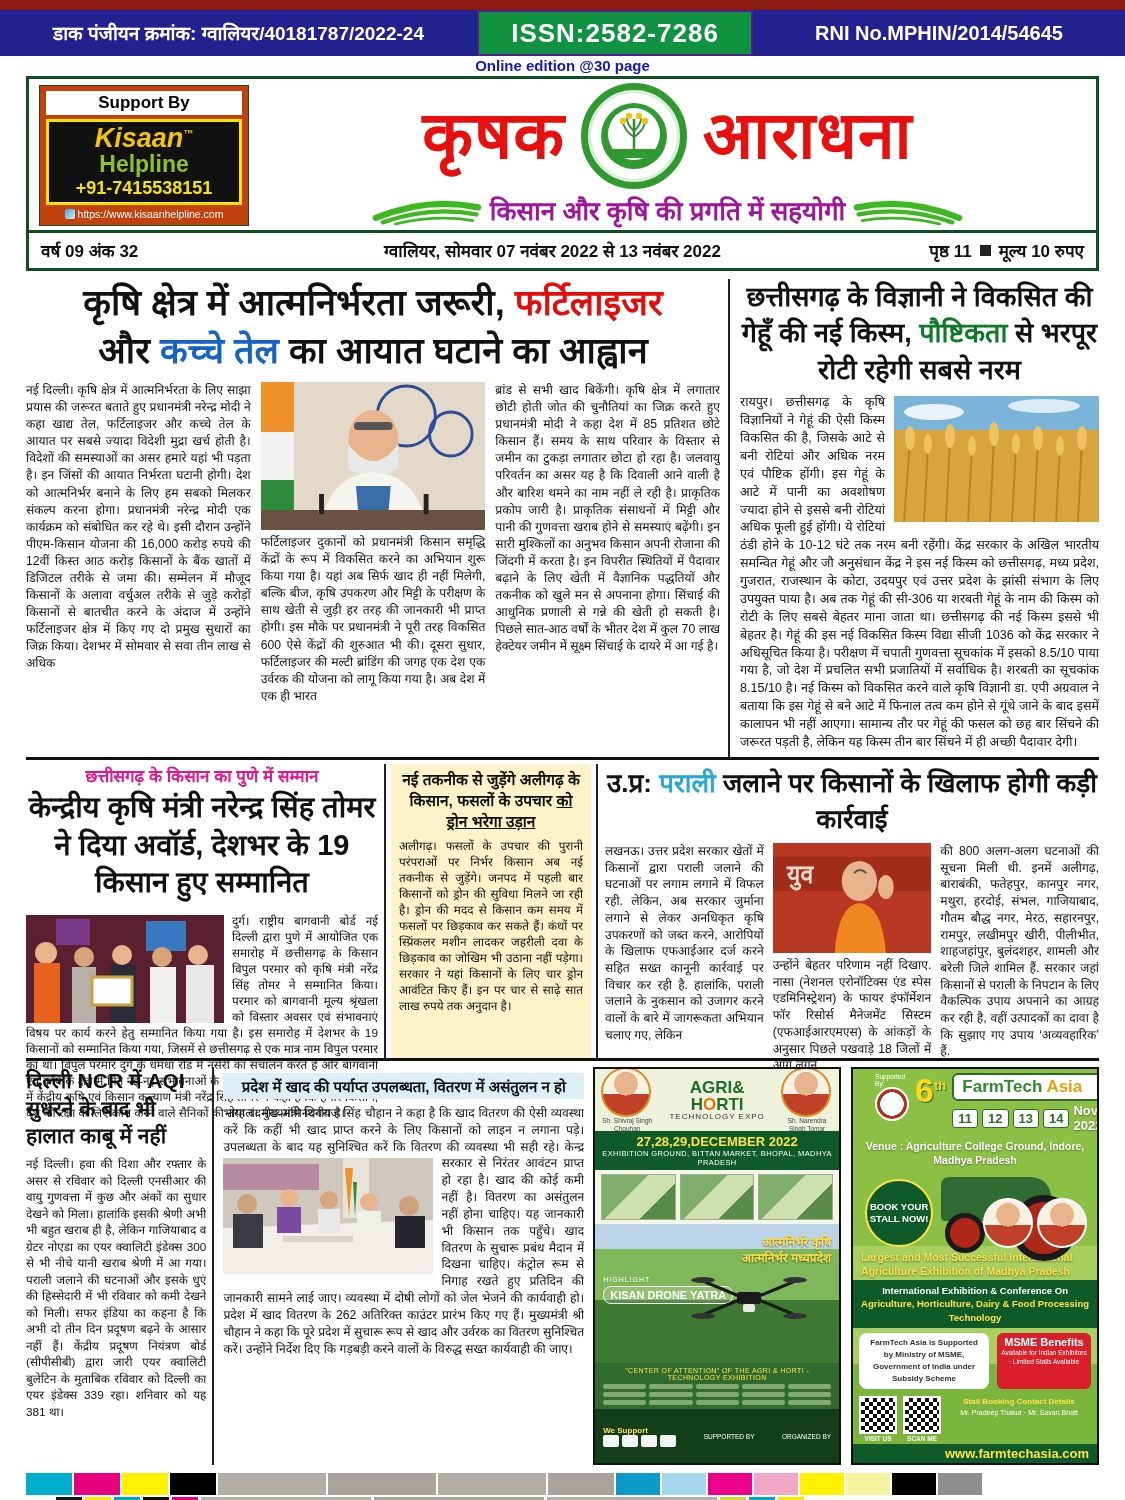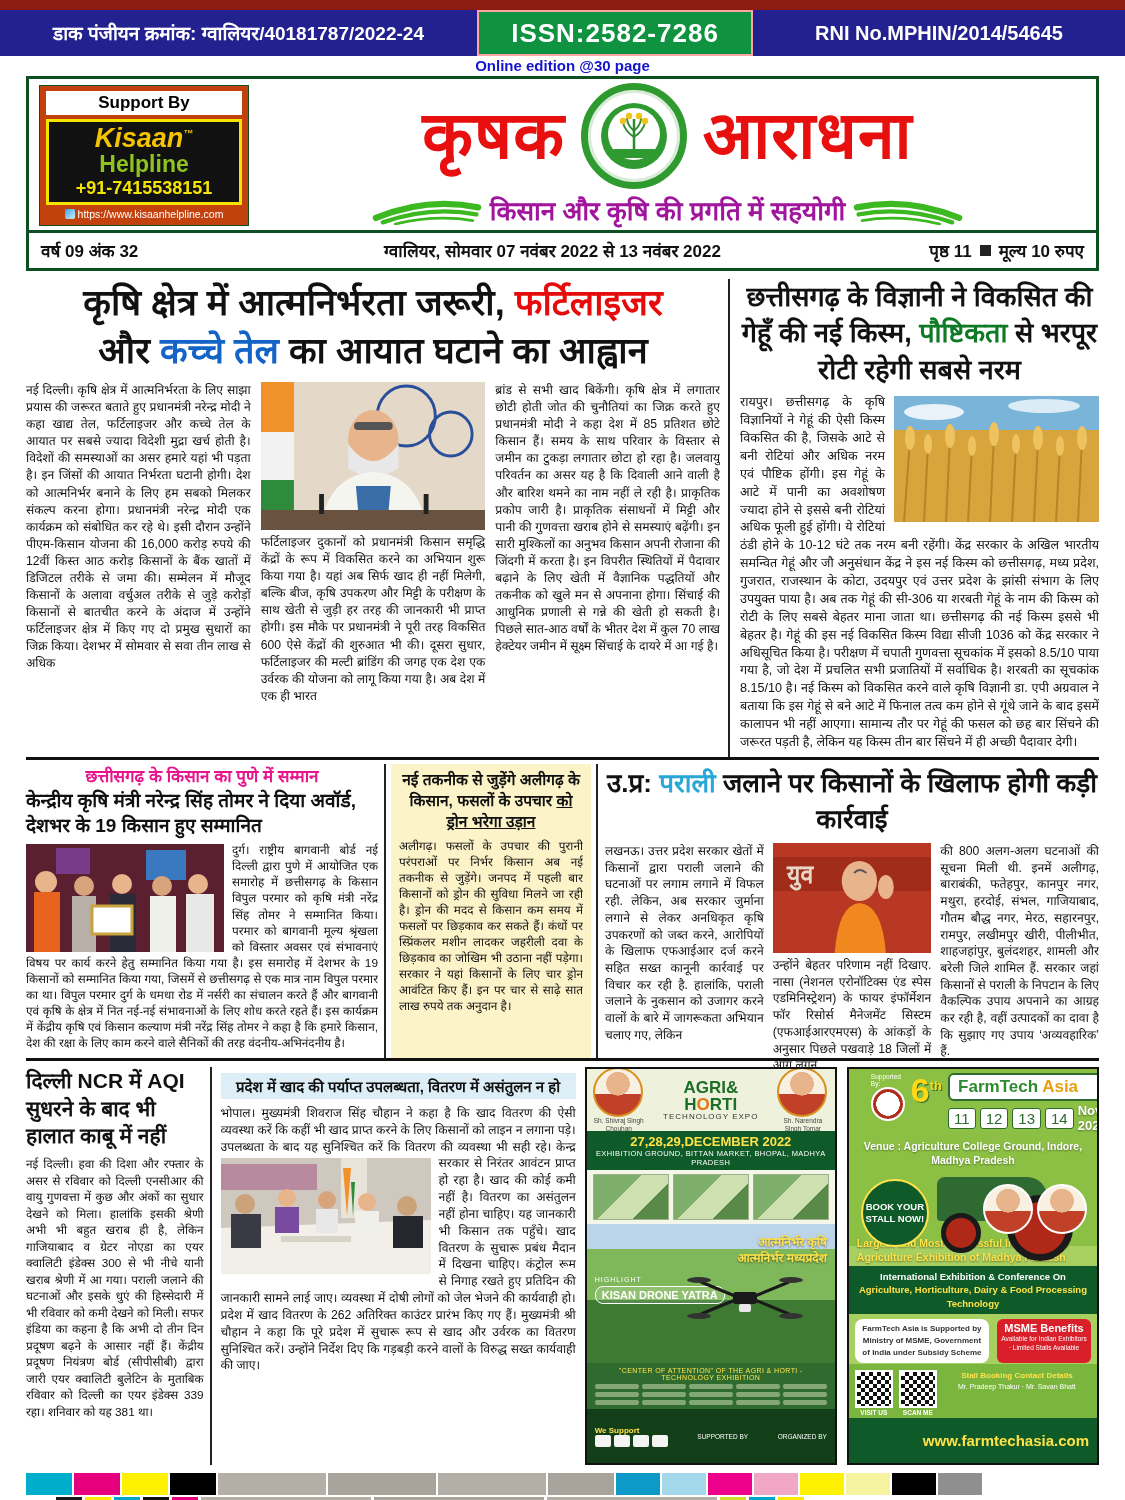--- a/index.html
+++ b/index.html
@@ -3,21 +3,21 @@
 <meta charset="utf-8">
 <style>
   html,body{margin:0;padding:0;background:#e8e8e8}
   .page{position:relative;width:1125px;height:1500px;margin:0 auto;background:#fff;overflow:hidden;
         font-family:"Liberation Sans",sans-serif;color:#111}
   .topstrip{height:10px;background:#8c1c12}
   
   .topbar{display:flex;height:46px}
   .topbar .cell{display:flex;align-items:center;justify-content:center;color:#fff;font-weight:bold;white-space:nowrap}
   .tb-left{flex:1;background:#23208f;font-size:19px}
-  .tb-issn{width:272px;background:#0f9340;font-size:26px;letter-spacing:1px;border:2px solid #fca5a5}
+  .tb-issn{width:272px;background:#0f9340;font-size:26px;letter-spacing:1px;border:2px solid #4c1d95}
   .tb-right{width:372px;background:#23208f;font-size:20px}
   .online{text-align:center;color:#1414cc;font-weight:bold;font-size:15px;height:20px;line-height:20px}
   
   .masthead{margin:0 26px;border:3px solid #0c4f20}
   .mh-top{display:flex;align-items:center;padding:4px 10px 2px}
   .kisaan-box{width:196px;background:#c2410c;padding:5px 6px;text-align:center;border:1px solid #0c4f20}
   .supportby{background:#fff;color:#000;font-weight:bold;font-size:17px;padding:2px 0;margin-bottom:4px}
   .kh-inner{background:#111;border:3px solid #f5e400;padding:3px 2px}
   .kh-brand1{color:#f5c400;font-weight:800;font-size:27px;font-style:italic;line-height:1}
   .kh-tm{font-size:10px;vertical-align:super;color:#f5c400}
@@ -51,21 +51,21 @@
   .modi-photo{width:100%;height:148px;margin-bottom:4px}
   .wheatblk{flex:1;border-left:2px solid #222;padding-left:10px}
   .wheat-h{text-align:center;font-size:27px;font-weight:800;line-height:1.35;margin:0 0 6px}
   .wheat-body{font-size:12.6px;line-height:1.42;text-align:justify;overflow:hidden;height:376px}
   .wheat-photo{float:right;width:205px;height:126px;margin:2px 0 5px 9px}
   .indent{text-indent:18px}
   
   .row2{display:flex;border-bottom:3px solid #101010;height:294px;padding-top:4px}
   .award{width:352px;padding-right:6px}
   .kicker{color:#e8148c;font-weight:800;text-align:center;font-size:17px}
-  .award-h{font-size:19px;font-weight:800;text-align:left;line-height:1.3;margin:2px 0 4px}
+  .award-h{font-size:29px;font-weight:800;text-align:center;line-height:1.3;margin:2px 0 11px}
   .award-body{font-size:11.8px;line-height:1.36;text-align:justify;overflow:hidden;height:206px}
   .award-photo{float:left;width:198px;height:108px;margin:2px 8px 2px 0}
   .dronebox{width:184px;background:#fcf3c8;padding:6px 8px;margin:0 5px}
   .drone-h{font-size:15.5px;font-weight:800;text-align:center;line-height:1.35}
   .ul{text-decoration:underline}
   .drone-body{font-size:11.8px;line-height:1.36;text-align:justify;margin-top:5px;overflow:hidden;height:218px}
   .parali{flex:1;padding-left:7px}
   .parali-h{font-size:26px;font-weight:800;text-align:center;margin:0 0 7px}
   .parali-cols{display:flex;gap:9px;overflow:hidden;height:244px}
   .pcol{flex:1;font-size:12.2px;line-height:1.37;text-align:justify}
@@ -115,21 +115,21 @@
   
   .p2{background:linear-gradient(180deg,#8cc044 0 45%,#a8d060 45% 75%,#7ab63e 75%)}
   .p2-top{display:flex;align-items:flex-start;gap:6px;padding:4px 22px}
   .p2-sb{font-size:6.5px;color:#fff}
   .emblem{width:30px;height:30px;border-radius:50%;background:radial-gradient(circle,#fff 0 55%,#b03020 56%);border:2px solid #fff}
   .p2-6{color:#ffd816;font-weight:800;font-size:34px;line-height:1;text-shadow:1px 1px 0 #2f6a2f}
   .p2-6 sup{font-size:13px}
   .ft-logo{background:#fff;border:2px solid #2f6a2f;border-radius:6px;padding:2px 8px;font-weight:800;font-size:17px;color:#2f8a2f;white-space:nowrap}
   .ft-logo .asia{color:#e8a00f}
   .p2-dates{display:flex;align-items:center;gap:4px;justify-content:center;margin-top:2px}
-  .chip{background:#fff;color:#2f6a2f;font-weight:400;font-size:15px;padding:1px 5px;border-radius:3px;border:1px solid #2f6a2f}
+  .chip{background:#fff;color:#2f6a2f;font-weight:700;font-size:13px;padding:1px 5px;border-radius:3px;border:1px solid #2f6a2f}
   .p2-month{color:#fff;font-weight:800;font-size:13px;text-shadow:0 1px 2px #0006}
   .p2-venue{color:#fff;font-weight:800;font-size:10.5px;text-align:center;margin-top:3px;line-height:1.3;text-shadow:0 1px 2px #0006}
   .tractor{position:relative;height:86px;margin:2px 8px}
   .t-body{position:absolute;left:80px;top:8px;width:110px;height:44px;background:#2f6a33;border-radius:8px 20px 4px 4px}
   .t-wheel1{position:absolute;left:150px;top:26px;width:52px;height:52px;border-radius:50%;background:#b02818;border:7px solid #1a1a1a}
   .t-wheel2{position:absolute;left:84px;top:44px;width:30px;height:30px;border-radius:50%;background:#b02818;border:5px solid #1a1a1a}
   .book{position:absolute;left:4px;top:10px;width:64px;height:64px;border-radius:50%;background:#0e5a28;color:#fff;
         display:flex;align-items:center;justify-content:center;text-align:center;font-weight:800;font-size:9.5px;line-height:1.25;border:2px solid #ffe24a}
   .p2-ports{position:absolute;right:2px;bottom:-6px;display:flex;gap:4px}
   .p2-ports .portrait{border-color:#fff}
@@ -139,21 +139,21 @@
   .p2-msme{display:flex;gap:8px;margin:5px 6px;align-items:stretch}
   .msme-note{flex:1;background:#fff;border-radius:8px;padding:4px 6px;font-size:8px;font-weight:bold;color:#333;text-align:center;display:flex;align-items:center;justify-content:center;line-height:1.5}
   .msme-badge{width:88px;background:#d81f2a;border-radius:6px;color:#fff;text-align:center;padding:3px}
   .msme-badge .b1{font-weight:800;font-size:11px}
   .msme-badge .b2{font-size:6.5px;line-height:1.4}
   .p2-bot{display:flex;gap:6px;padding:2px 6px;align-items:flex-start}
   .qr{width:34px;height:34px;background:repeating-conic-gradient(#111 0% 25%,#fff 0% 50%) 0 0/8px 8px;border:2px solid #fff}
   .qrlab{font-size:6.5px;color:#fff;text-align:center;font-weight:bold;margin-top:1px}
   .p2-contact{flex:1;color:#fff;font-size:7px;line-height:1.5;text-align:center}
   .p2-contact .ct{color:#ffe24a;font-weight:800;font-size:8px}
-  .p2-web{background:#0e5a28;color:#ffe24a;font-weight:800;font-size:15px;text-align:right;padding:14px 8px;margin-top:auto}
+  .p2-web{background:#0e5a28;color:#ffe24a;font-weight:800;font-size:13px;text-align:right;padding:2px 8px;margin-top:auto}
   
   .strip{display:flex;gap:2px;height:22px;margin:8px 0 2px 0}
   .strip2{display:flex;gap:3px;height:12px;margin-left:30px}
   .vrule{border-left:2px solid #222}
 </style>
 </head>
 <body>
 
 <div class="page">
 

